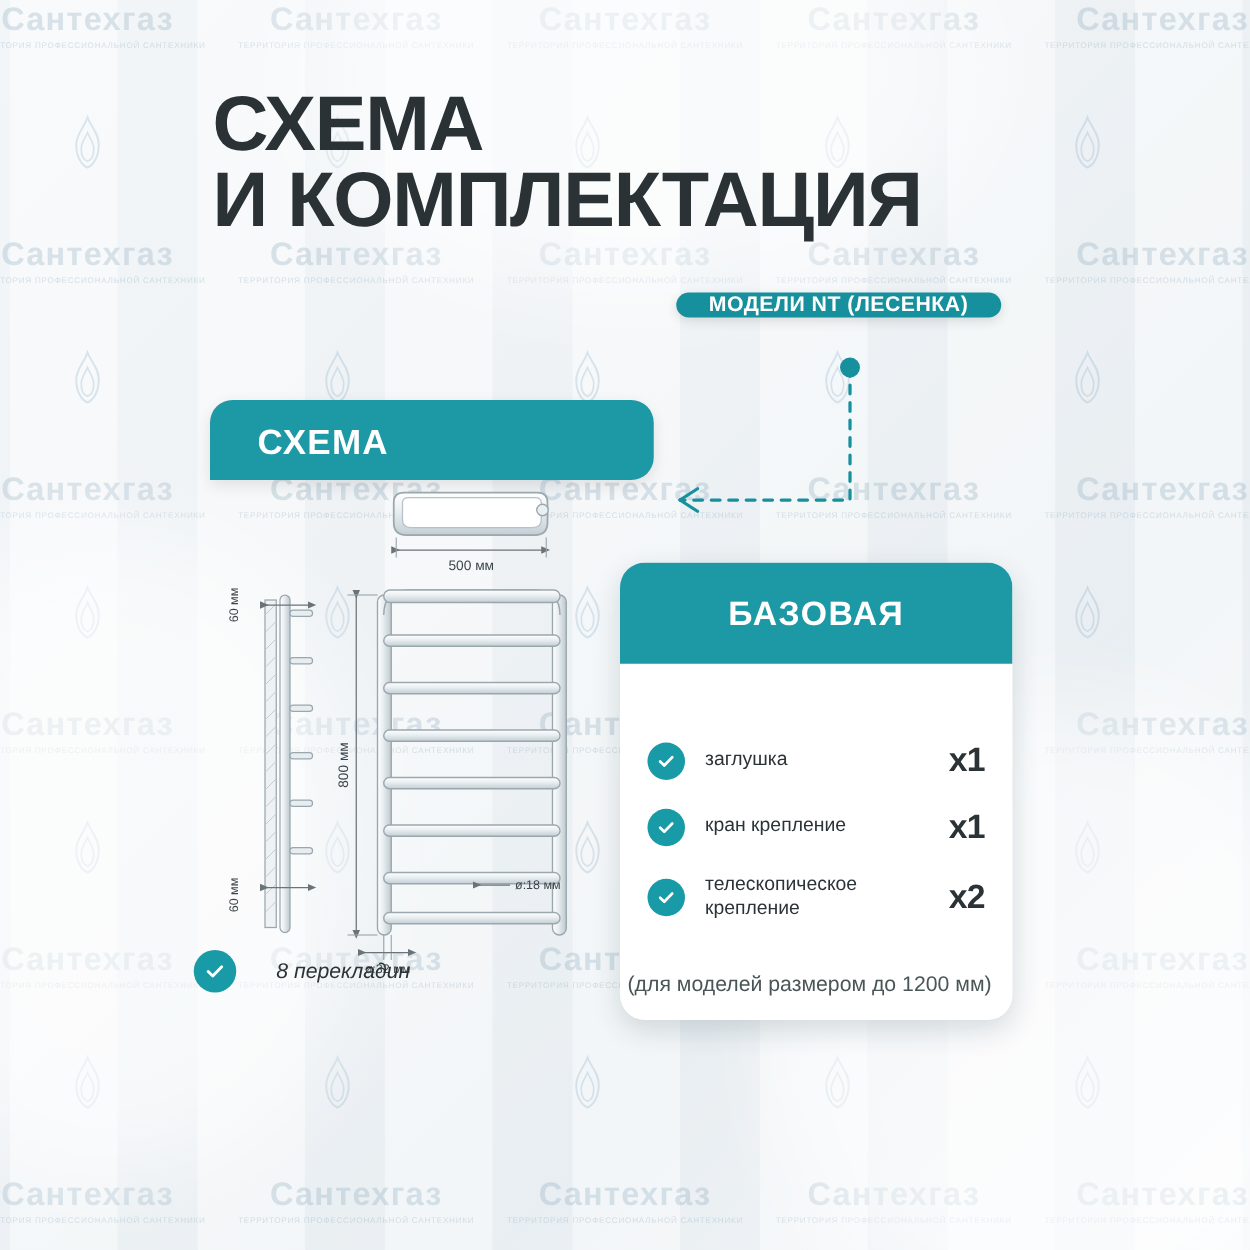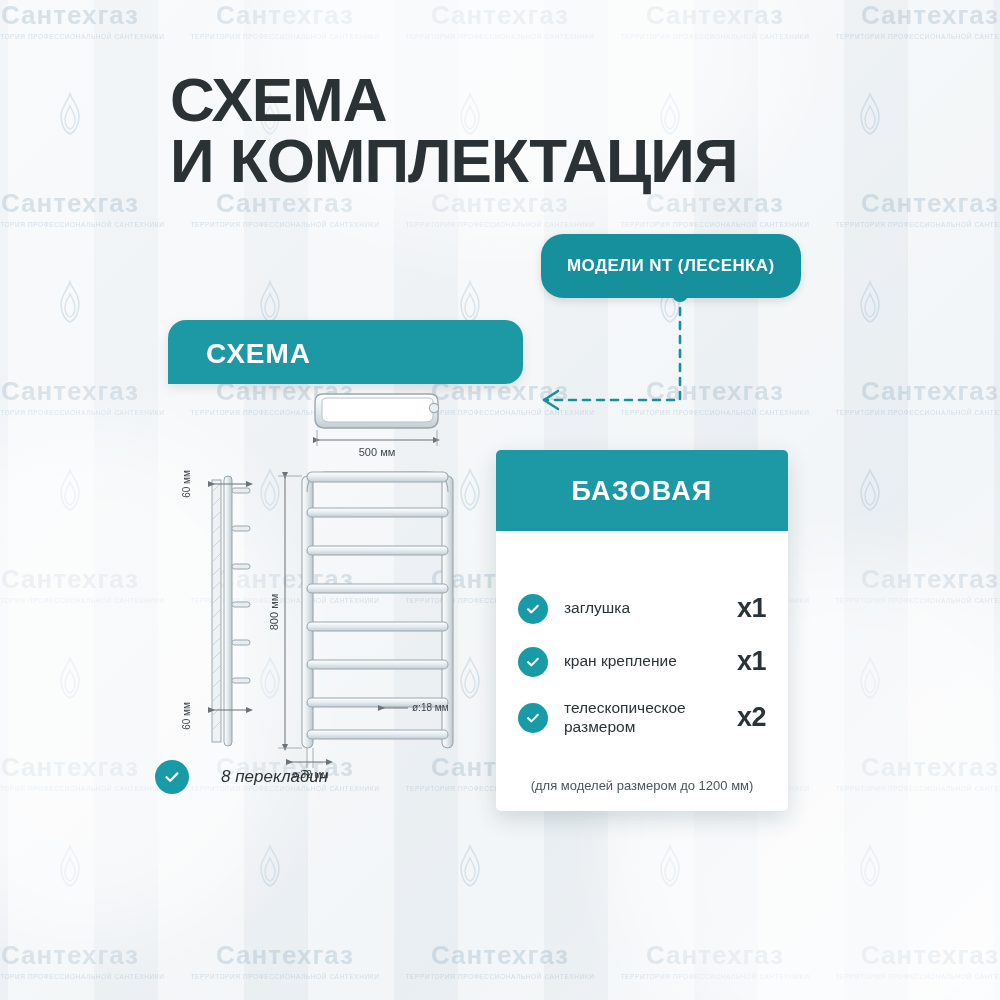--- a/index.html
+++ b/index.html
@@ -101,21 +101,21 @@
   }
 
   
   .pill-model {
     position: absolute;
     left: 541px;
     top: 234px;
     background: #17909e;
     color: #ffffff;
     border-radius: 22px;
-    padding: 22px 26px;
+    padding: 0 26px;
     font-size: 17px;
     font-weight: bold;
     letter-spacing: 0.4px;
     box-shadow: 0 3px 9px rgba(0,0,0,0.12);
   }
 
   .panel-scheme {
     position: absolute;
     left: 168px;
     top: 320px;
@@ -177,22 +177,22 @@
   .rungs-note .txt {
     font-size: 17px;
     color: #2b3337;
   }
 
   
   .kit-card {
     position: absolute;
     left: 496px;
     top: 450px;
-    width: 292px;
-    border-radius: 5px;
+    width: 314px;
+    border-radius: 20px;
     background: #ffffff;
     box-shadow: 0 8px 22px rgba(20,50,60,0.16);
     overflow: hidden;
   }
   .kit-head {
     background: #1d99a6;
     color: #fff;
     padding: 26px 20px 24px;
     text-align: center;
   }
@@ -219,23 +219,22 @@
     padding-left: 16px;
     line-height: 1.2;
   }
   .kit-row .qty {
     font-size: 27px;
     font-weight: bold;
     color: #2b3337;
     letter-spacing: -0.5px;
   }
   .kit-foot {
-    font-size: 13px;
+    font-size: 17px;
     color: #4a5558;
-    text-align: center;
     padding: 2px 6px 18px;
   }
 </style>
 </head>
 <body>
 
 <div id="page">
 
   <div class="wm-layer" id="wm-layer">
       <div class="wm-stripe" style="left: 8px;"></div>
@@ -704,21 +703,21 @@
         <div class="name">кран крепление</div>
         <div class="qty">х1</div>
       </div>
 
       <div class="kit-row">
         <div class="check">
           <svg width="16" height="16" viewBox="0 0 18 18" aria-hidden="true">
             <path d="M3.5 9.2 L7.2 12.8 L14.4 5.4" fill="none" stroke="#ffffff" stroke-width="2.4" stroke-linecap="round" stroke-linejoin="round"></path>
           </svg>
         </div>
-        <div class="name">телескопическое размером</div>
+        <div class="name">телескопическое крепление</div>
         <div class="qty">х2</div>
       </div>
 
     </div>
     <div class="kit-foot">(для моделей размером до 1200 мм)</div>
   </div>
 
 </div>
 
 </body></html>

